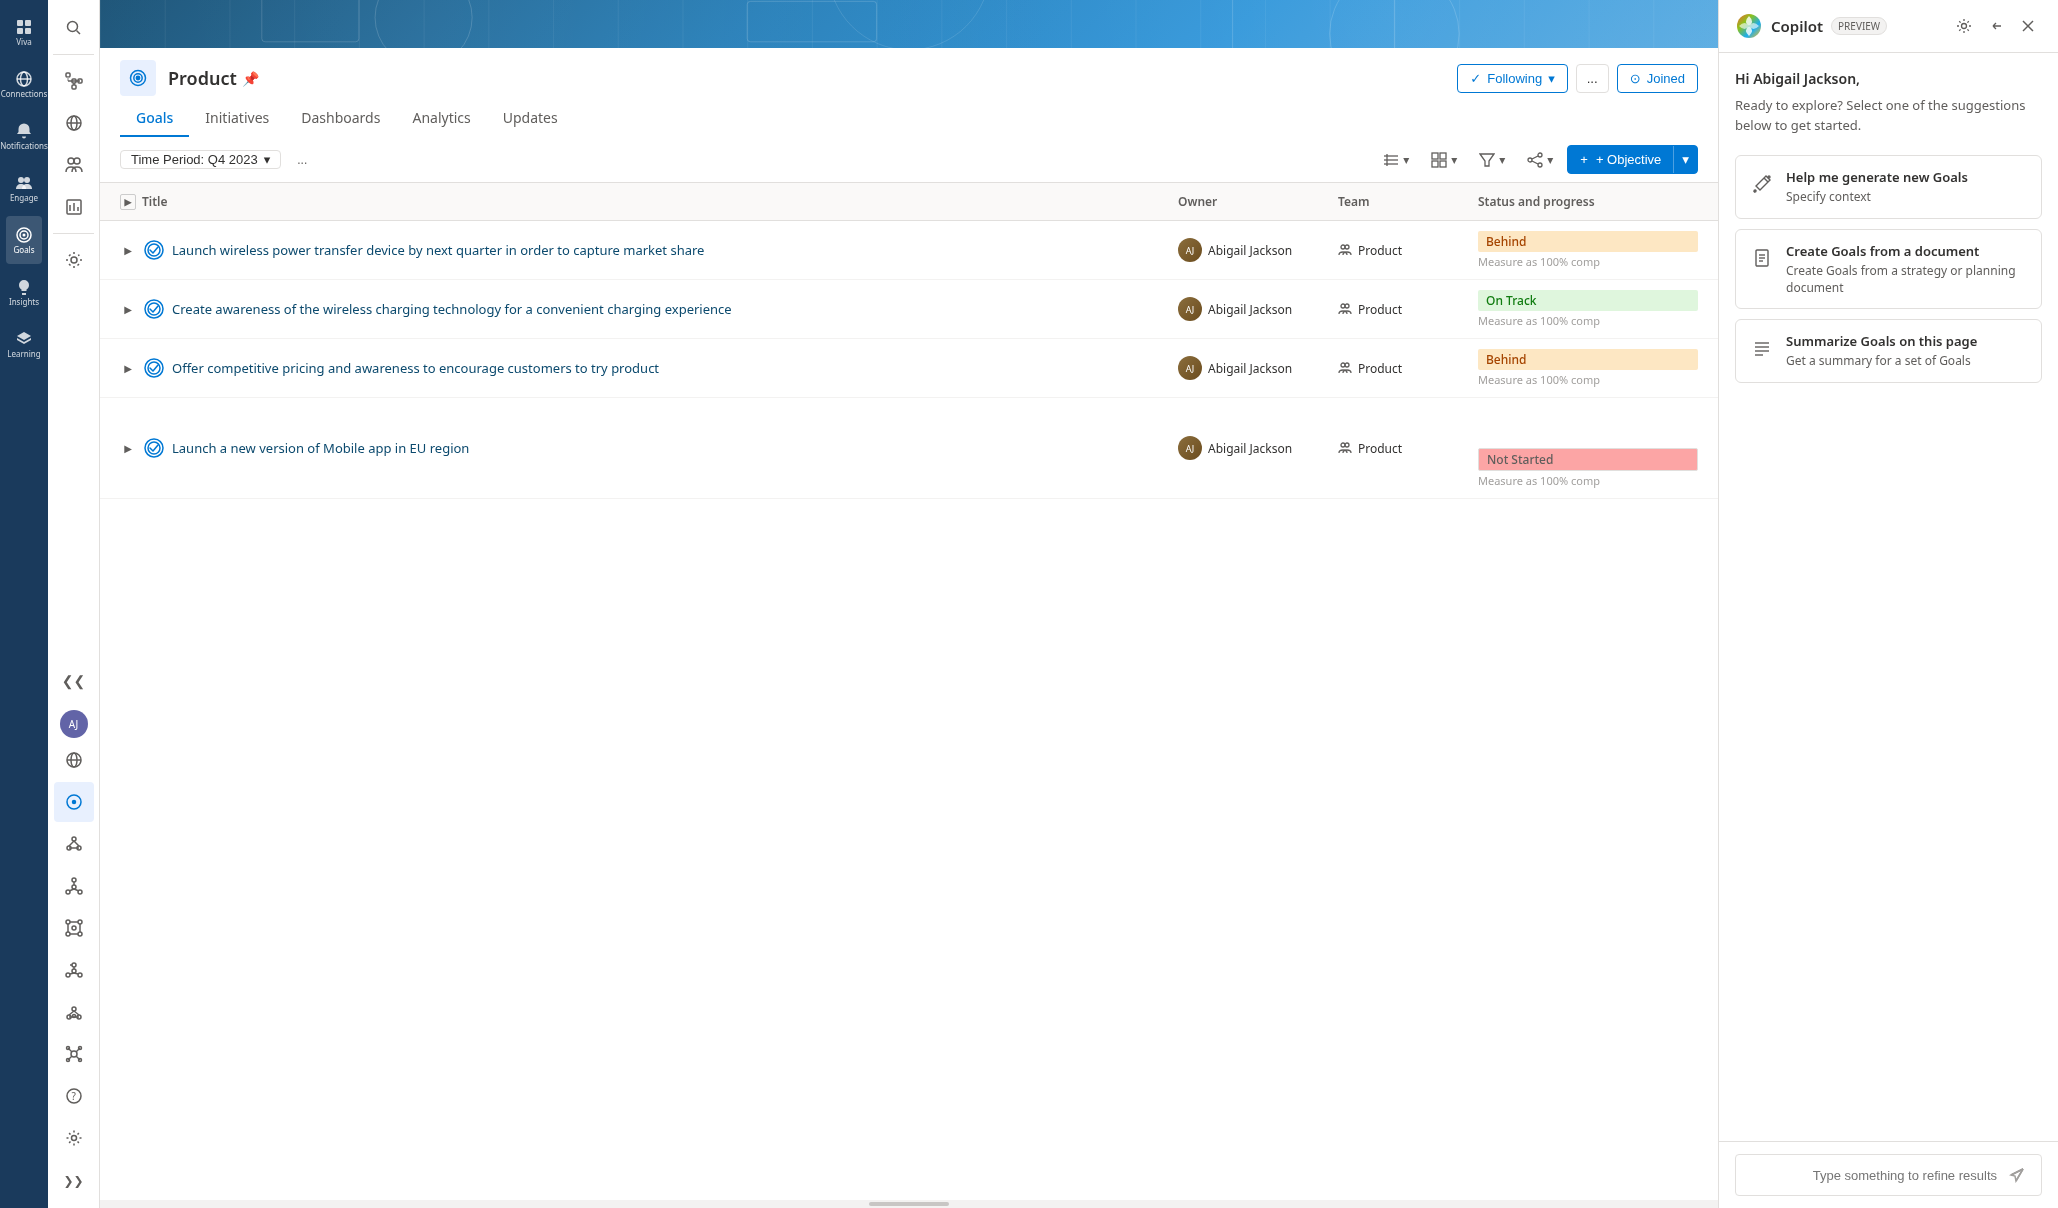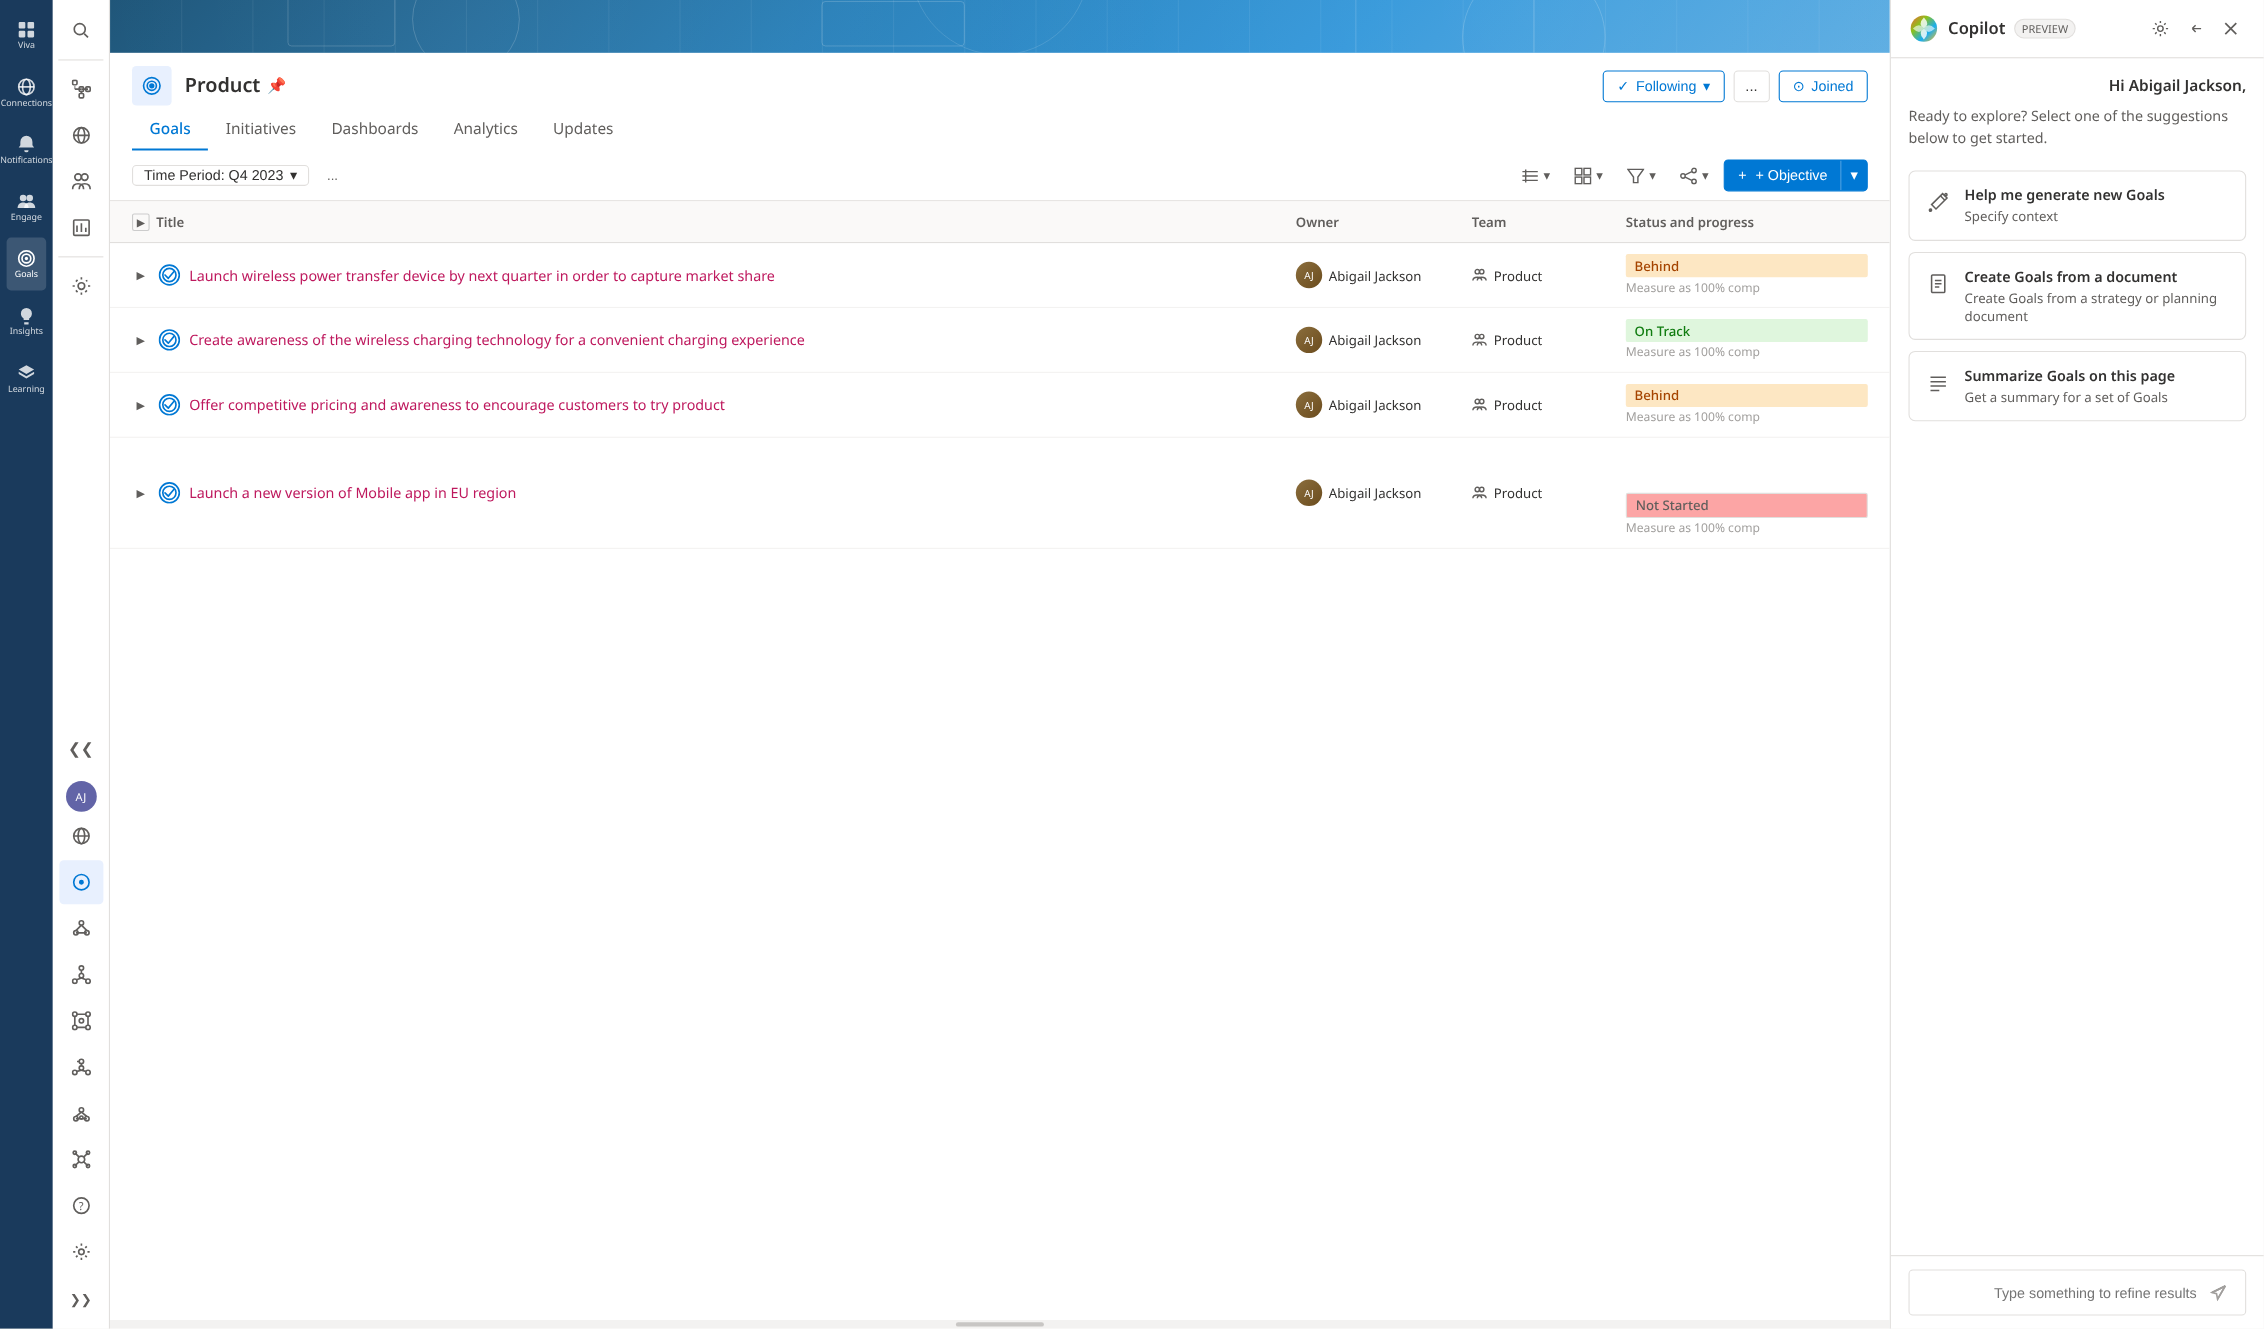--- a/index.html
+++ b/index.html
@@ -313,21 +313,21 @@
       font-size: 10px;
       flex-shrink: 0;
     }
     .goal-icon {
       width: 20px;
       height: 20px;
       flex-shrink: 0;
     }
     .goal-title-text {
       font-size: 13px;
-      color: #be185d;
+      color: #0c4a6e;
       line-height: 1.4;
     }
 
     .owner-cell {
       display: flex;
       align-items: center;
       gap: 6px;
     }
     .owner-avatar {
       width: 24px;
@@ -427,21 +427,20 @@
     .copilot-body {
       flex: 1;
       padding: 16px;
       overflow-y: auto;
     }
     .copilot-greeting {
       font-size: 14px;
       font-weight: 600;
       color: #323130;
       margin-bottom: 8px;
-      text-align: right;
     }
     .copilot-intro {
       font-size: 13px;
       color: #605e5c;
       margin-bottom: 20px;
       line-height: 1.5;
     }
 
     .copilot-suggestion {
       display: flex;

